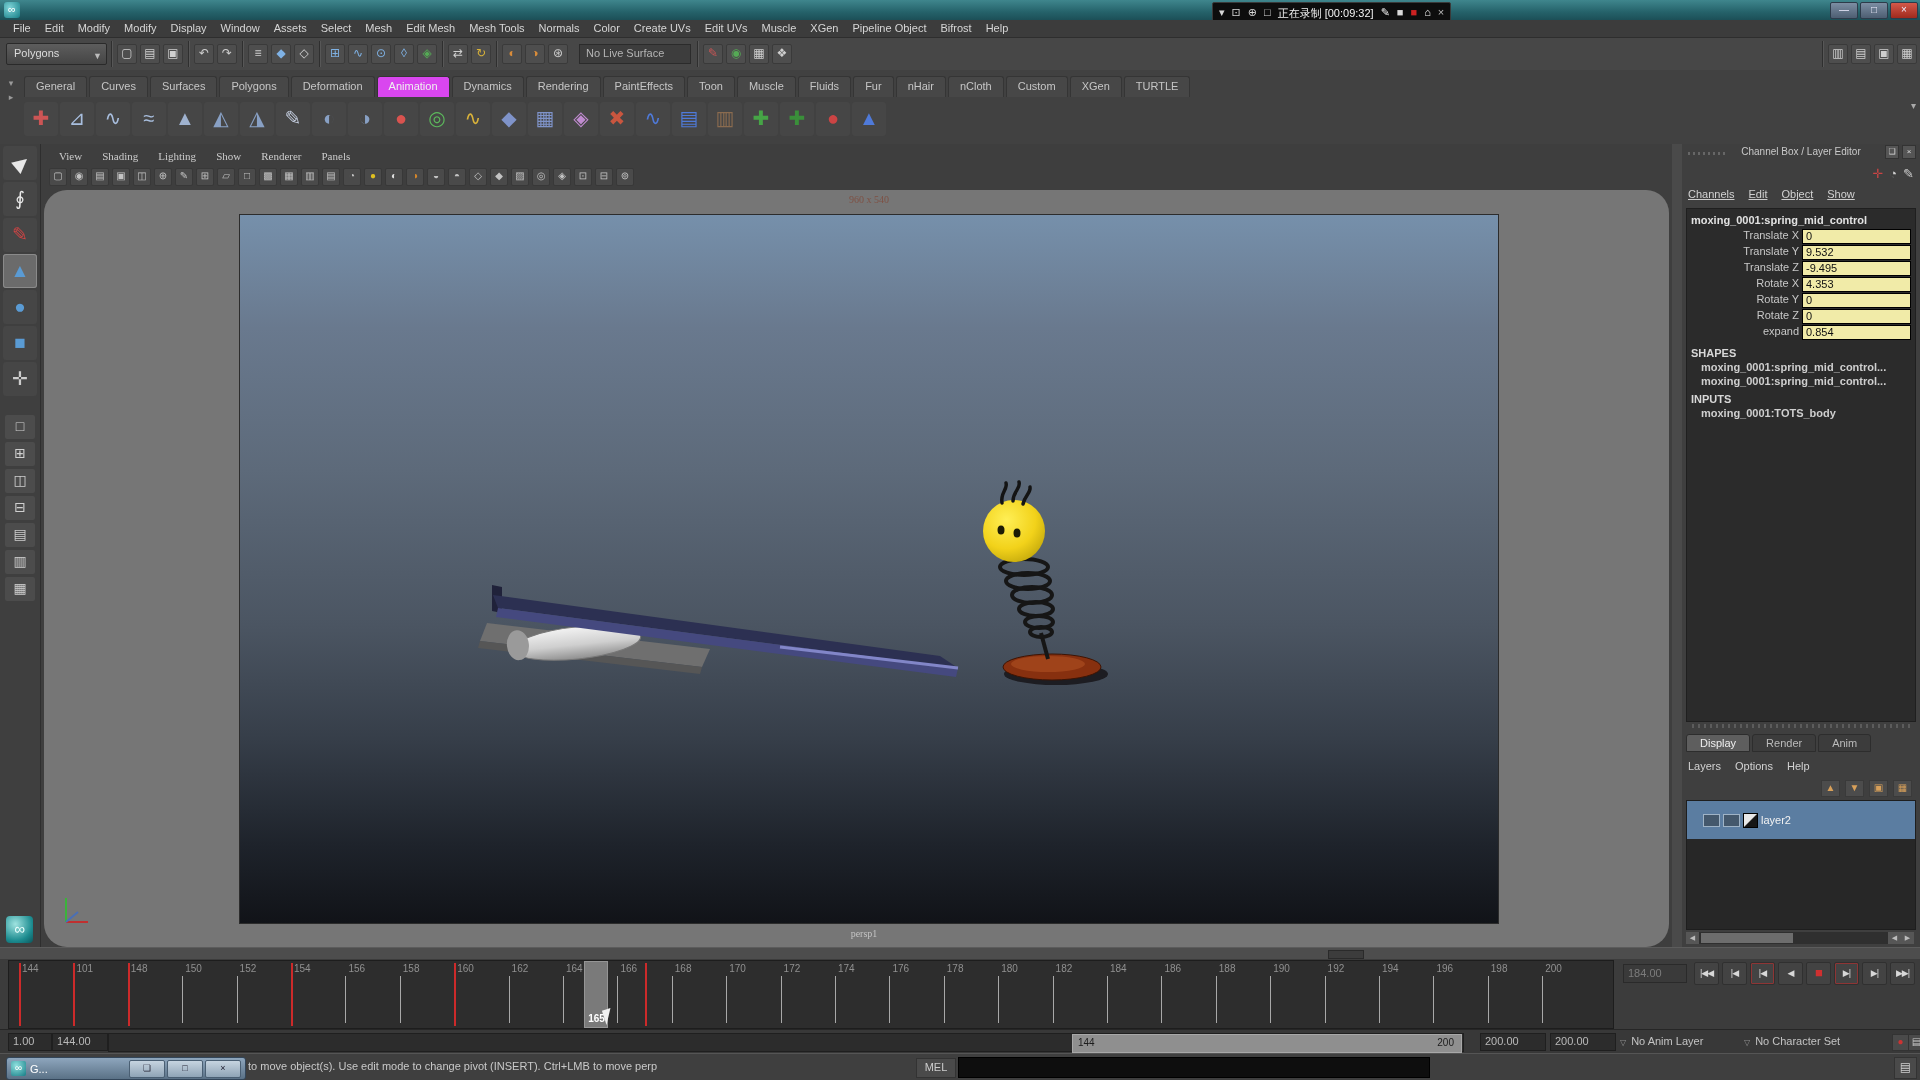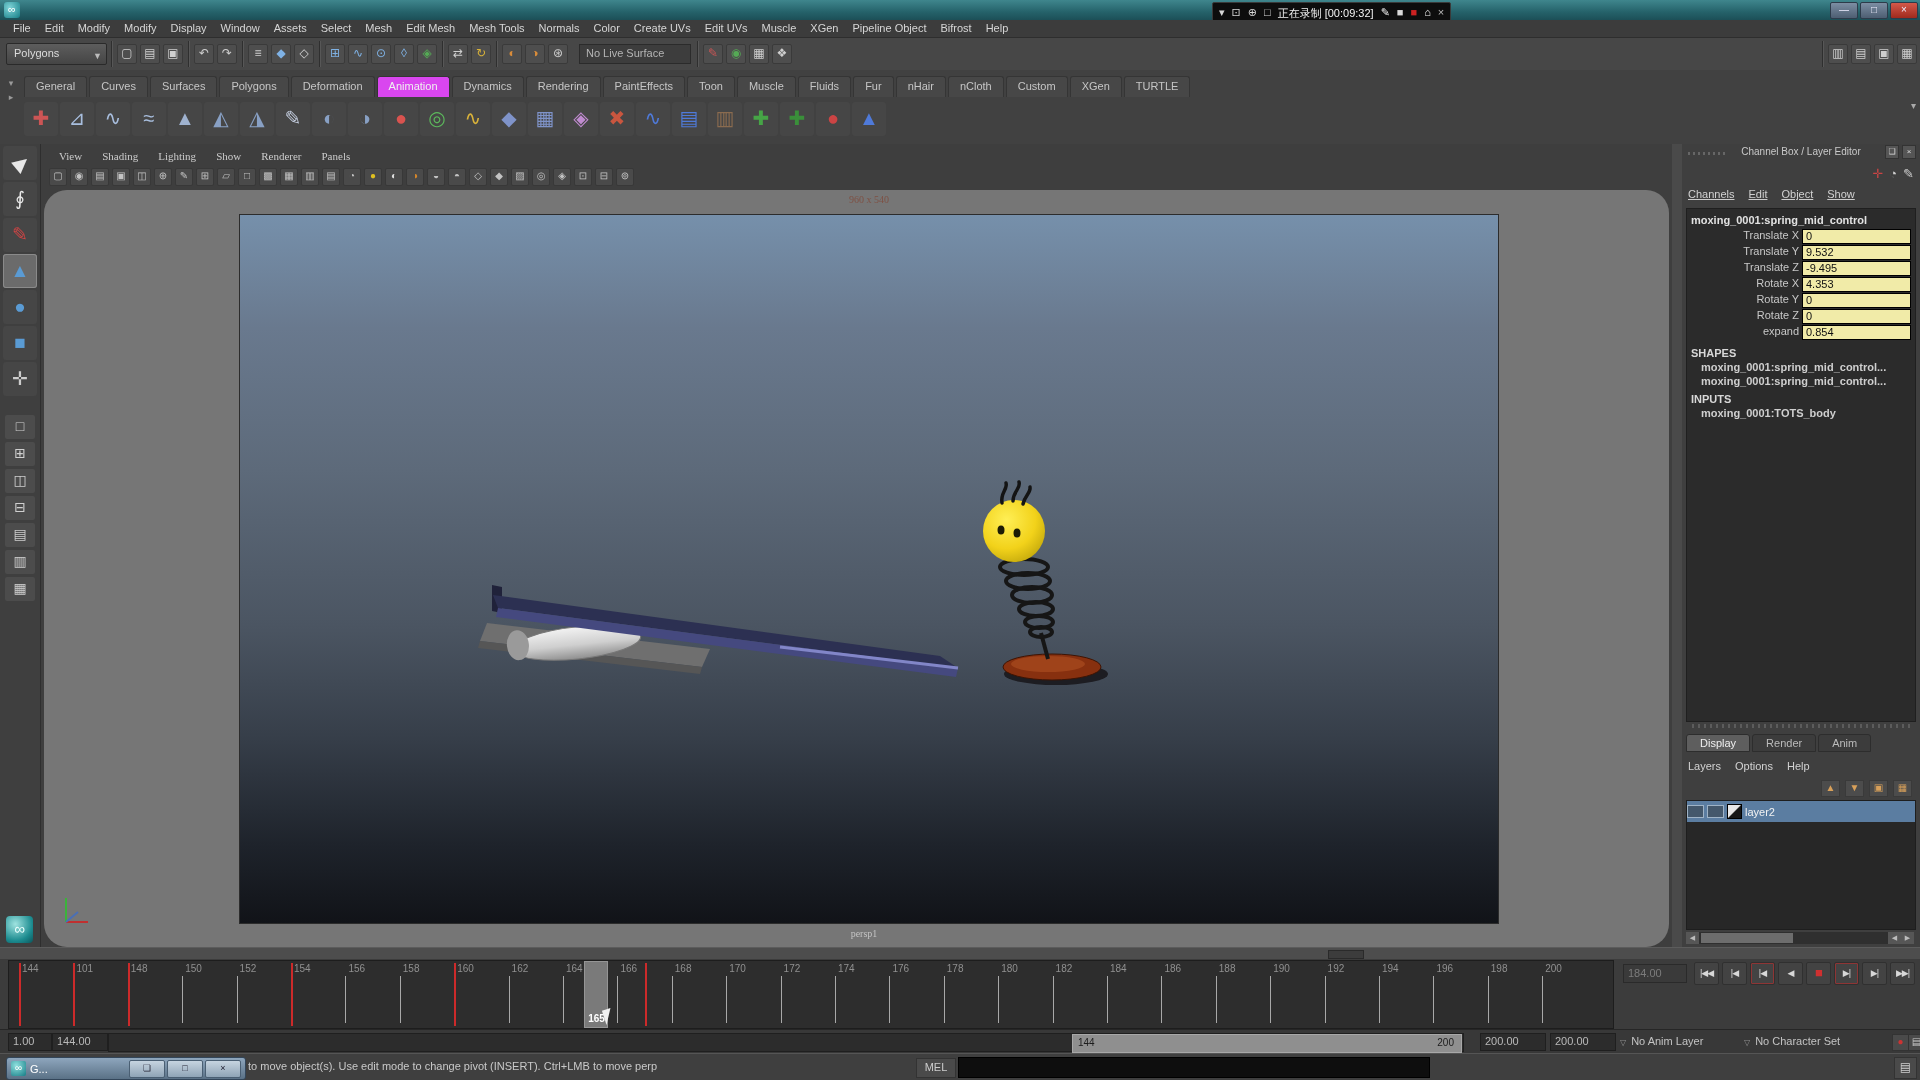--- a/index.html
+++ b/index.html
@@ -108,21 +108,21 @@
   #le-tabs{left:4px;top:590px;display:flex;gap:2px;}
   .letab{background:#3c3c3c;border:1px solid #2d2d2d;color:#bbb;font-size:11px;
     padding:2px 13px;border-radius:3px 3px 0 0;}
   .letab.active{background:#5e5e5e;color:#efefef;}
   #le-menus{left:6px;top:616px;display:flex;gap:14px;}
   #le-icons{right:8px;top:636px;display:flex;gap:5px;}
   .leic{width:17px;height:15px;background:#4c4c4c;border:1px solid #3a3a3a;color:#d8a05a;
     font-size:10px;line-height:14px;text-align:center;}
   #le-list{left:4px;top:656px;width:228px;height:128px;background:#272727;
     border:1px solid #1e1e1e;}
-  .lrow{height:21px;display:flex;align-items:center;gap:3px;padding-left:0;}
+  .lrow{height:38px;display:flex;align-items:center;gap:3px;padding-left:16px;}
   .lrow.sel{background:var(--selblue,#5b7da1);}
   .lcheck{width:15px;height:11px;border:1px solid #9fb3c6;background:#44586c;}
   .lswatch{width:13px;height:13px;background:linear-gradient(135deg,#e8e8e8 46%,#161616 54%);
     border:1px solid #000;}
   .lname{color:#f2f2f2;font-size:11px;}
   #le-scroll{left:4px;top:788px;width:228px;height:12px;background:#2f2f2f;display:flex;}
   .scr-btn{width:13px;height:12px;background:#565656;color:#bbb;font-size:7px;
     line-height:12px;text-align:center;}
   #le-thumb{width:92px;height:10px;margin:1px 2px;background:#6d6d6d;}
   #le-scroll .fill{flex:1;}

